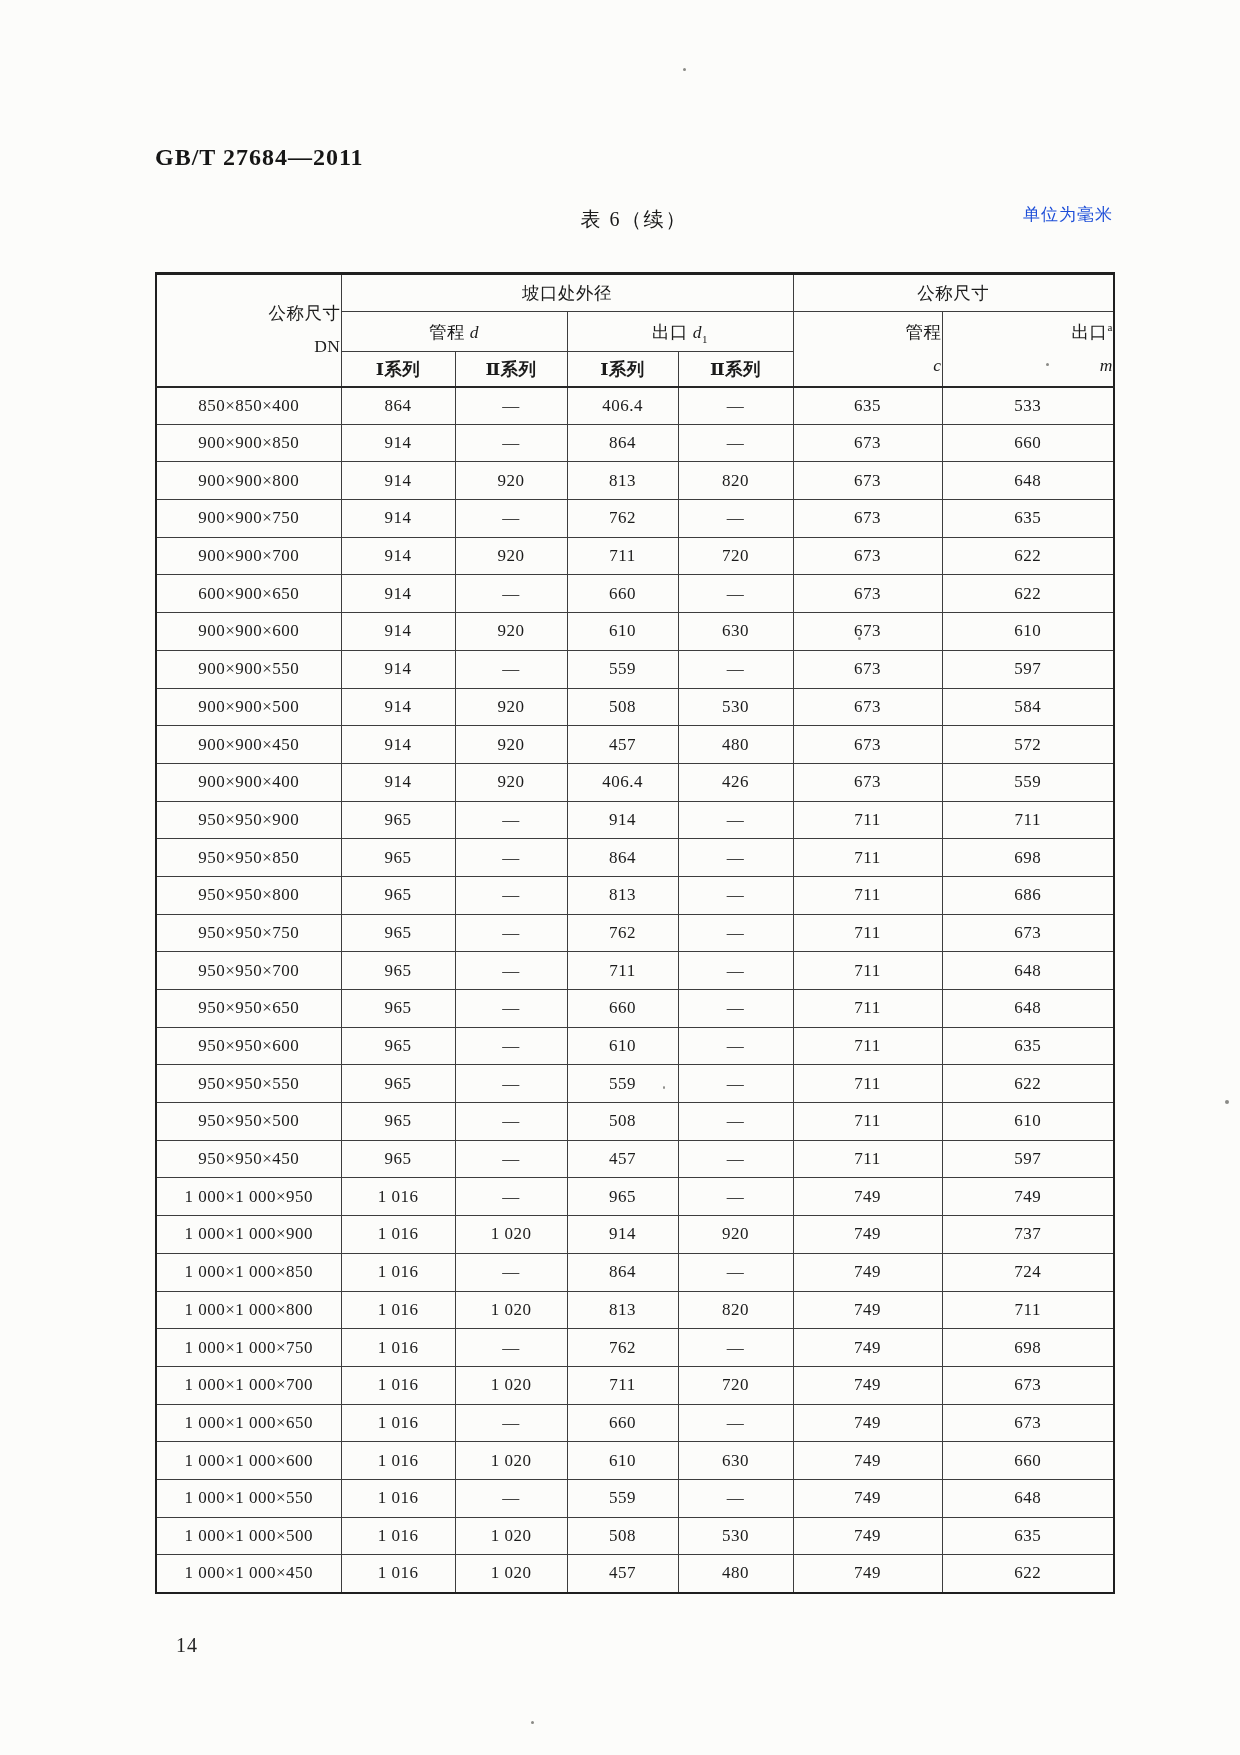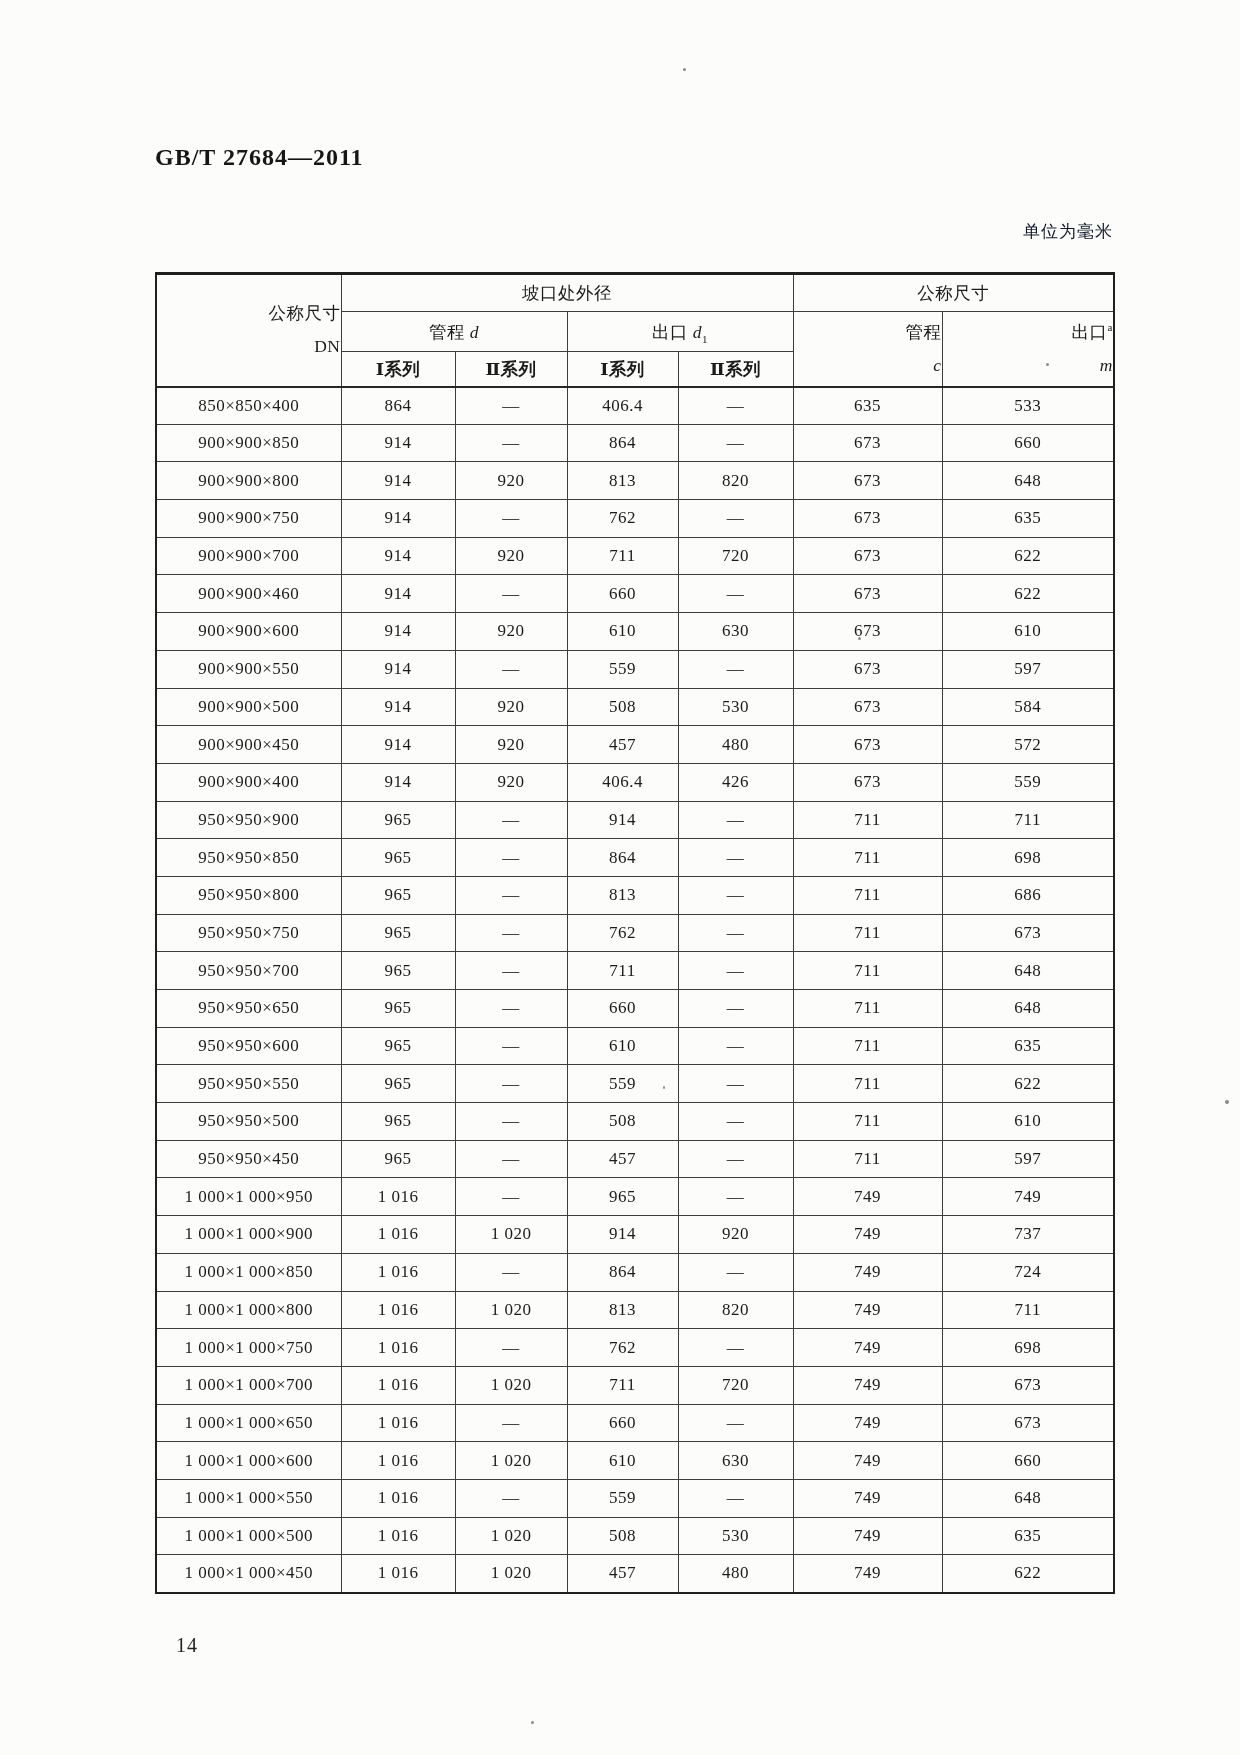--- a/index.html
+++ b/index.html
@@ -19,22 +19,22 @@
     position:absolute; left:155px; top:144px;
     font-size:24px; font-weight:bold; letter-spacing:1px;
     color:#161616;
   }
   .caption-strip {
     position:absolute; left:155px; top:206px; width:958px;
     text-align:center; font-size:20px; color:#1a1a1a;
     letter-spacing:2px;
   }
   .unit-strip {
-    position:absolute; left:155px; top:220px; width:958px;
-    text-align:right; font-size:17px; color:#0f172a;
+    position:absolute; left:155px; top:203px; width:958px;
+    text-align:right; font-size:17px; color:#1d4ed8;
     letter-spacing:1px;
   }
   table.spec {
     position:absolute; left:155px; top:272px;
     width:958px;
     border-collapse:collapse;
     table-layout:fixed;
     font-size:17px;
     color:#1b1b1b;
   }
@@ -70,20 +70,21 @@
   .s5 { left:531px; top:1721px; width:3px; height:3px; }
   .s6 { left:663px; top:1086px; width:2px; height:3px; }
 </style>
 </head>
 <body>
 
 <div class="page">
 
   <div class="doc-code">GB/T 27684—2011</div>
 
+  <div class="caption-strip">表 6（续）</div>
   <div class="unit-strip">单位为毫米</div>
 
   <table class="spec">
     <colgroup>
       <col style="width:185px">
       <col style="width:114px">
       <col style="width:112px">
       <col style="width:111px">
       <col style="width:115px">
       <col style="width:149px">
@@ -163,21 +164,21 @@
         <tr>
           <td>900×900×700</td>
           <td>914</td>
           <td>920</td>
           <td>711</td>
           <td>720</td>
           <td>673</td>
           <td>622</td>
         </tr>
         <tr>
-          <td>900×900×460</td>
+          <td>600×900×650</td>
           <td>914</td>
           <td>—</td>
           <td>660</td>
           <td>—</td>
           <td>673</td>
           <td>622</td>
         </tr>
         <tr>
           <td>900×900×600</td>
           <td>914</td>

